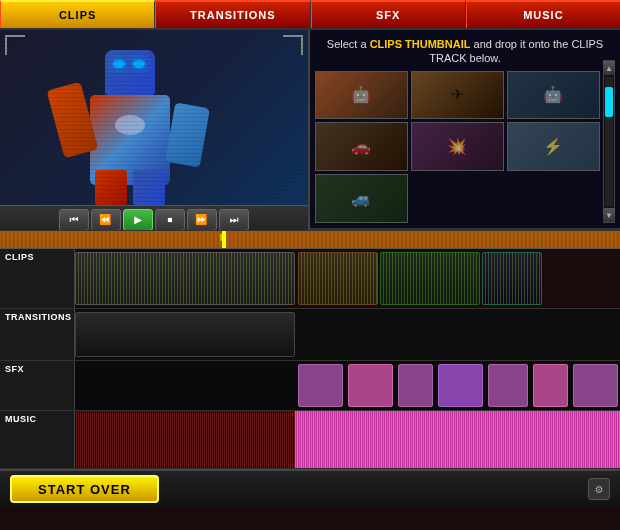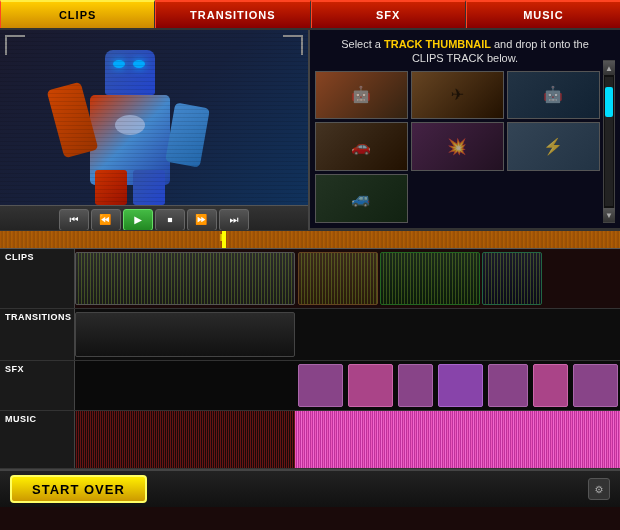--- a/index.html
+++ b/index.html
@@ -493,21 +493,21 @@
       height: 38px;
       background: linear-gradient(180deg, #222, #111);
       border-top: 2px solid #444;
       display: flex;
       align-items: center;
       padding: 0 10px;
       gap: 10px;
     }
     .start-over-btn {
       height: 28px;
-      padding: 0 20px;
+      padding: 0 26px;
       background: linear-gradient(180deg, #ffee00, #cc9900);
       border: 2px solid #ffff66;
       border-radius: 4px;
       color: #000;
       font-size: 13px;
       font-weight: bold;
       cursor: pointer;
       text-transform: uppercase;
       letter-spacing: 1px;
     }
@@ -616,21 +616,21 @@
         <span>⏩</span>
       </div>
       <div class="ctrl-btn">
         <span>⏭</span>
       </div>
     </div>
   </div>
 
   <div class="clip-selector">
     <div class="clip-instruction">
-      Select a <span>TRACK THUMBNAIL</span> and drop it onto the CLIPS TRACK below.
+      Select a <span>CLIPS THUMBNAIL</span> and drop it onto the CLIPS TRACK below.
     </div>
     <div class="clip-grid">
       <div class="clip-thumb">
         <div class="clip-thumb-inner thumb-robots-1">
           <div class="clip-thumb-content">🤖</div>
         </div>
       </div>
       <div class="clip-thumb">
         <div class="clip-thumb-inner thumb-robots-2">
           <div class="clip-thumb-content">✈</div>

